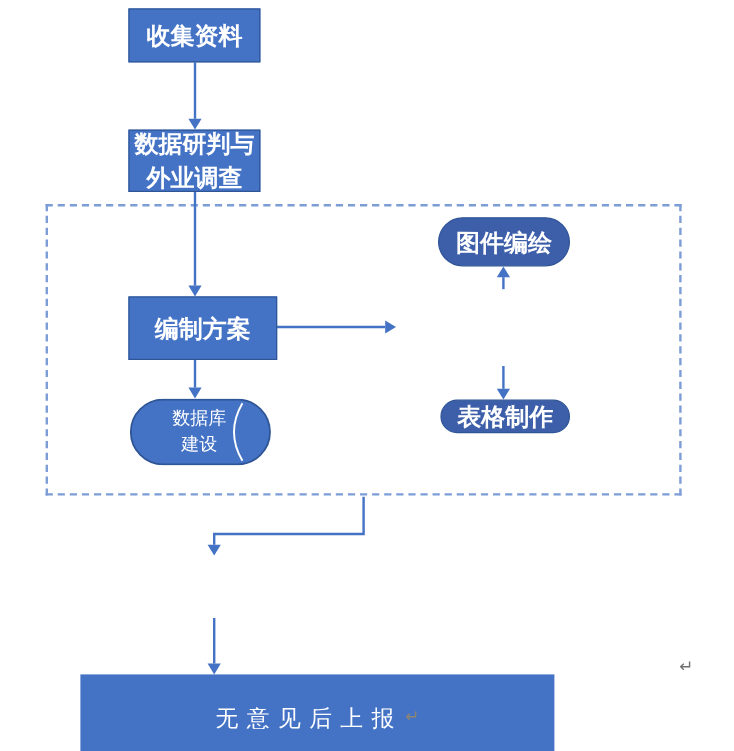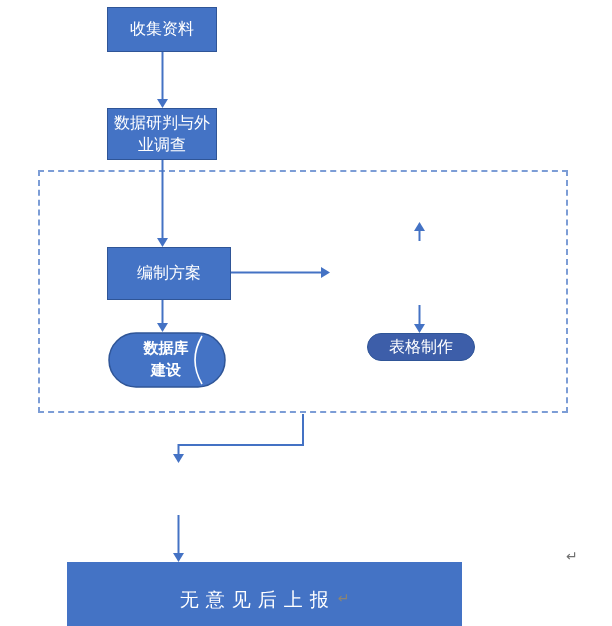--- a/index.html
+++ b/index.html
@@ -7,41 +7,41 @@
     --connector:#4472C4; --group-border:#7C9DD6; --node-text:#FFFFFF;
     --return-mark:#8C8574; --page-mark:#707070; --canvas-bg:#FFFFFF;
   }
   html,body{margin:0;padding:0;background:#fff;}
   .canvas{
     position:relative;width:612px;height:626px;background:var(--canvas-bg);
     font-family:"DejaVu Sans","Liberation Sans",sans-serif;overflow:hidden;
   }
   .node{
     position:absolute;display:flex;align-items:center;justify-content:center;
-    text-align:center;color:var(--node-text);font-size:16px;font-weight:normal;
+    text-align:center;color:var(--node-text);font-size:20px;font-weight:bold;
     line-height:1.4;z-index:3;box-sizing:border-box;
   }
   .rect{background:var(--node-fill);border:1.5px solid var(--node-border);}
   .stadium{background:var(--stadium-fill);border:1.5px solid var(--node-border);}
   .group-box{
     position:absolute;left:38px;top:170px;width:530px;height:243px;
     border:2px dashed var(--group-border);box-sizing:border-box;z-index:1;
     background:transparent;
   }
   .overlay{position:absolute;left:0;top:0;z-index:2;}
   .overlay line,.overlay polyline{stroke:var(--connector);stroke-width:2;fill:none;}
   .overlay polygon{fill:var(--connector);stroke:none;}
   .cyl-wrap{position:absolute;left:108px;top:332px;width:118px;height:56px;z-index:3;}
   .cyl-wrap svg{position:absolute;left:0;top:0;}
   .cyl-body{fill:var(--node-fill);stroke:var(--node-border);stroke-width:1.5;}
   .cyl-seam{fill:none;stroke:#FFFFFF;stroke-width:1.6;}
   .cyl-label{
     position:absolute;left:30px;top:0;width:56px;height:56px;display:flex;
     align-items:center;justify-content:center;text-align:center;
-    color:var(--node-text);font-size:15px;font-weight:bold;line-height:1.45;
+    color:var(--node-text);font-size:15px;font-weight:normal;line-height:1.45;
   }
   .report{
     background:var(--node-fill);border:none;
     font-family:"DejaVu Serif","Liberation Serif",serif;font-weight:normal;
     font-size:19px;letter-spacing:7px;
   }
   .inline-return{
     font-family:"DejaVu Sans",sans-serif;font-size:14px;letter-spacing:0;
     color:var(--return-mark);font-weight:normal;margin-left:2px;
   }
@@ -106,20 +106,23 @@
 
   <div class="cyl-wrap">
     <svg width="118" height="56">
       <rect class="cyl-body" x="1" y="1" width="116" height="54" rx="27" ry="27"></rect>
       <path class="cyl-seam" d="M 94,4 Q 80,28 94,52"></path>
     </svg>
     <div class="cyl-label">数据库建设</div>
   </div>
 
 
+  <div class="node stadium" style="left:365px;top:181px;width:110px;height:41px;border-radius:21px;">
+    <span>图件编绘</span>
+  </div>
 
   <div class="node stadium" style="left:367px;top:333px;width:108px;height:28px;border-radius:22px;">
     <span>表格制作</span>
   </div>
 
 
   <div class="node report" style="left:67px;top:562px;width:395px;height:74px;">
     <span>无意见后上报</span>
       <span class="inline-return">↵</span>
   </div>

